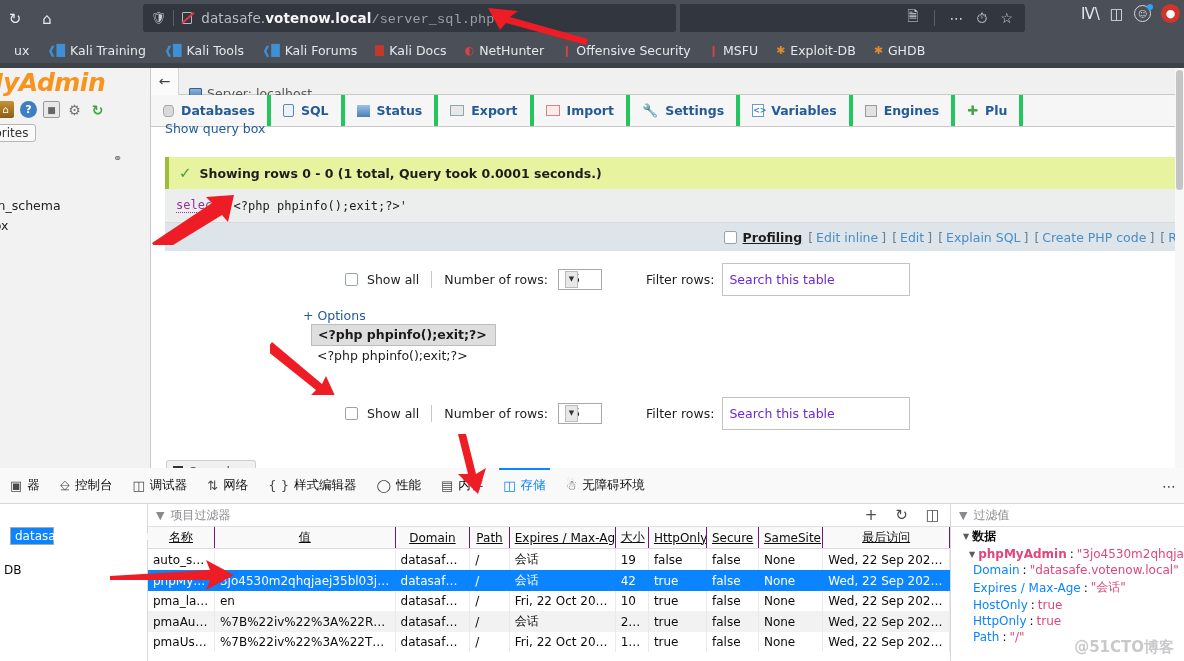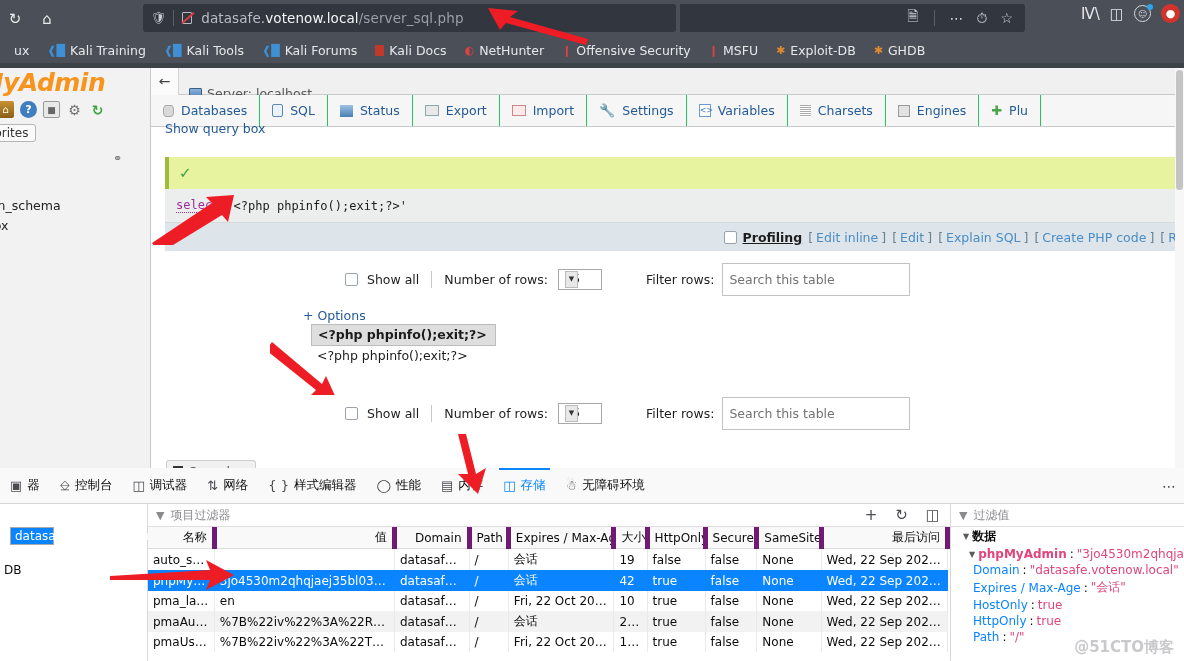--- a/index.html
+++ b/index.html
@@ -33,22 +33,22 @@
   .lockbroken { position: relative; width: 13px; height: 14px; flex: 0 0 auto; }
   .lockbroken .pg {
     position: absolute; left: 1px; top: 1px; width: 10px; height: 12px;
     border: 1.4px solid #b7bbc0; border-radius: 1px;
   }
   .lockbroken .slash {
     position: absolute; left: -1px; top: 6px; width: 16px; height: 2px;
     background: #e0394a; transform: rotate(-42deg); transform-origin: center;
   }
   .url-text { color: #b9bdc3; font-size: 13.5px; white-space: nowrap; letter-spacing: 0.1px; }
-  .url-text b { color: #f4f5f6; font-weight: 400; }
-  .url-text .path { color: #9ba0a7; }
+  .url-text b { color: #f4f5f6; font-weight: 700; }
+  .url-text .path { color: #9ba0a7; font-family: Liberation Mono, monospace; }
   .urlbar-right { position: absolute; left: 680px; top: 4px; width: 345px; height: 28px;
     background: #32363e; border-radius: 0 3px 3px 0; display: flex; align-items: center;
     justify-content: flex-end; gap: 13px; padding-right: 12px; }
   .urlbar-right .ico { color: #d3d6da; font-size: 14px; }
   .urlbar-right .vdiv { width: 1px; height: 16px; background: #5a5f68; margin: 0 2px; }
   .chrome-right { position: absolute; right: 4px; top: 4px; display: flex; align-items: center; gap: 10px; }
   .chrome-right .ico { color: #e3e5e7; font-size: 15px; position: relative; }
   .blue-dot { position: absolute; right: -2px; top: -1px; width: 6px; height: 6px; border-radius: 50%; background: #2aa3f0; }
   .acct-circle { width: 17px; height: 17px; border-radius: 50%; border: 1.6px solid #d7d9db; display:flex; align-items:center; justify-content:center; font-size:9px; color:#d7d9db; }
   .redball { width: 19px; height: 19px; border-radius: 50%; background: #d0342c; display:flex; align-items:center; justify-content:center; color:#fff; font-size:11px; }
@@ -110,21 +110,21 @@
     color:#444; font-size: 14px; border-right: 1px solid #d4d4d4; background:#fbfbfb; }
   .srv-label { display: flex; align-items: center; gap: 5px; padding-left: 10px; color: #555; font-size: 12.5px; margin-top: 24px; }
   .monitor-ico { width: 13px; height: 11px; background: linear-gradient(#8ab4dd,#4a7fb5); border:1px solid #3a5f85; border-radius:1px; }
 
   .tabs-row {
     position: absolute; left: 0; top: 27px; width: 1033px; height: 32px;
     background: #f6f6f6; border-bottom: 1px solid #c9c9c9; display: flex; align-items: stretch;
   }
   .tab {
     display: flex; align-items: center; gap: 7px; padding: 0 12px;
-    border-right: 1px solid #22c55e; color: #235a97; font-weight: 400; font-size: 12.5px;
+    border-right: 4px solid #22c55e; color: #235a97; font-weight: 700; font-size: 12.5px;
     white-space: nowrap;
   }
   .ti-db { display:inline-block;width:11px;height:12px;background:#d9d9d9;border:1px solid #a8a8a8;border-radius:3px/5px; }
   .ti-sql { display:inline-block;width:11px;height:13px;background:#eaf2fb;border:1px solid #5b86b5;border-radius:2px; }
   .ti-status { display:inline-block;width:13px;height:12px;background:linear-gradient(#9cc2e5,#4a7fb5); position:relative; }
   .ti-export { display:inline-block;width:14px;height:11px;background:#e8e8e8;border:1px solid #8aa; position:relative; }
   .ti-import { display:inline-block;width:14px;height:11px;background:#fdeaea;border:1px solid #c88; }
   .ti-settings { color:#7090b0; font-size:13px; }
   .ti-vars { display:inline-block;width:12px;height:13px;background:#fff;border:1px solid #6a9bd0;color:#3a7fc1;font-size:8px;text-align:center;line-height:12px; }
   .ti-char { display:inline-block;width:11px;height:12px;background:repeating-linear-gradient(#aaa,#aaa 1px,#fff 1px,#fff 2px); }
@@ -168,21 +168,21 @@
   .rowctl .showall { margin-left: 9px; }
   .rowctl .vline { width: 1px; height: 17px; background: #c8c8c8; margin: 0 12px; }
   .sel {
     margin-left: 10px; width: 44px; height: 21px; border: 1px solid #a9a9a9; background: #fff;
     display: flex; align-items: center; justify-content: space-between; padding: 0 2px 0 6px; font-size: 12px;
   }
   .sel .arrow { width: 13px; height: 17px; background: #e8e8e8; border:1px solid #bbb; display:flex; align-items:center; justify-content:center; font-size: 7px; color:#333; }
   .filter-lbl { margin-left: 44px; }
   .filter-inp {
     margin-left: 8px; width: 188px; height: 33px; border: 1px solid #c3c3c3; background: #fff;
-    display: flex; align-items: center; padding-left: 6px; color: #737373; font-size: 12.5px;
+    display: flex; align-items: center; padding-left: 6px; color: #6d28d9; font-size: 12.5px;
   }
 
   .opt-plus { position: absolute; left: 152px; top: 240px; color: #235a97; font-size: 12.5px; }
   .res-head {
     position: absolute; left: 160px; top: 256px; background: #dedede; border: 1px solid #bdbdbd;
     padding: 2px 8px 3px 6px; font-weight: 700; font-size: 12.5px; color: #1b1b1b;
   }
   .res-val { position: absolute; left: 166px; top: 280px; font-size: 12.5px; color: #1b1b1b; }
 
   .pg-scroll-v { position: absolute; right: 0; top: 0; width: 9px; height: 400px; background: #f7f7f7; }
@@ -211,22 +211,22 @@
   .tree-row.sel { background: #0a84ff; color: #fff; }
 
   .dt-table { flex: 1; position: relative; background: #fff; min-width: 0; }
   .dt-filterbar { height: 23px; border-bottom: 1px solid #e0e0e2; display: flex; align-items: center;
     padding-left: 8px; gap: 6px; font-size: 12px; color: #8a8a8e; background: #fff; position: relative; }
   .funnel { color: #8a8a8e; font-size: 11px; }
   .dt-filterbar .tools { position: absolute; right: 10px; top: 2px; display: flex; gap: 18px; align-items: center; color: #4a4a4f; font-size: 15px; }
 
   table.cookies { width: 100%; border-collapse: collapse; table-layout: fixed; font-size: 12px; }
   table.cookies th {
-    background: #f9f9fa; border-right: 5px solid #701a75; border-bottom: 1px solid #dcdcdf;
-    font-weight: 400; text-align: right; padding: 2px 5px; color: #0c0c0d; height: 21px; white-space: nowrap; overflow: hidden;
+    background: #f9f9fa; border-right: 1px solid #701a75; border-bottom: 1px solid #dcdcdf;
+    font-weight: 400; text-align: center; padding: 2px 5px; color: #0c0c0d; height: 21px; white-space: nowrap; overflow: hidden; text-decoration: underline;
   }
   table.cookies td {
     border-right: 1px solid #eaeaec; padding: 2px 5px; height: 20px; color: #0c0c0d;
     white-space: nowrap; overflow: hidden; text-overflow: ellipsis;
   }
   table.cookies tr.alt td { background: #f2f2f3; }
   table.cookies tr.selected td { background: #0a84ff; color: #fff; border-right-color: #0a84ff; }
 
   .dt-detail { width: 234px; border-left: 1px solid #d7d7db; background: #fff; position: relative; }
   .det-filter { height: 23px; border-bottom: 1px solid #e0e0e2; display: flex; align-items: center;
@@ -382,37 +382,34 @@
           </div>
         <div class="tab">
             <span class="ti-settings">🔧</span>
             <span>Settings</span>
           </div>
         <div class="tab">
             <span class="ti-vars">&lt;&gt;</span>
             <span>Variables</span>
           </div>
         <div class="tab">
-            <span class="ti-char"></span>
-            <span>Charsets</span>
-          </div>
-        <div class="tab">
             <span class="ti-eng"></span>
             <span>Engines</span>
           </div>
         <div class="tab">
             <span class="ti-plug">✚</span>
             <span>Plu</span>
           </div>
       </div>
 
       <div class="showquery">Show query box</div>
 
       <div class="notice">
         <span class="check">✓</span>
+        <span>Showing rows 0 - 0 (1 total, Query took 0.0001 seconds.)</span>
       </div>
 
       <div class="sqlbox">
         <span class="kw">select</span>
         <span class="sqlstr">'&lt;?php phpinfo();exit;?&gt;'</span>
       </div>
 
       <div class="profrow">
         <span class="cbx"></span>
         <span class="lbl">Profiling</span>

